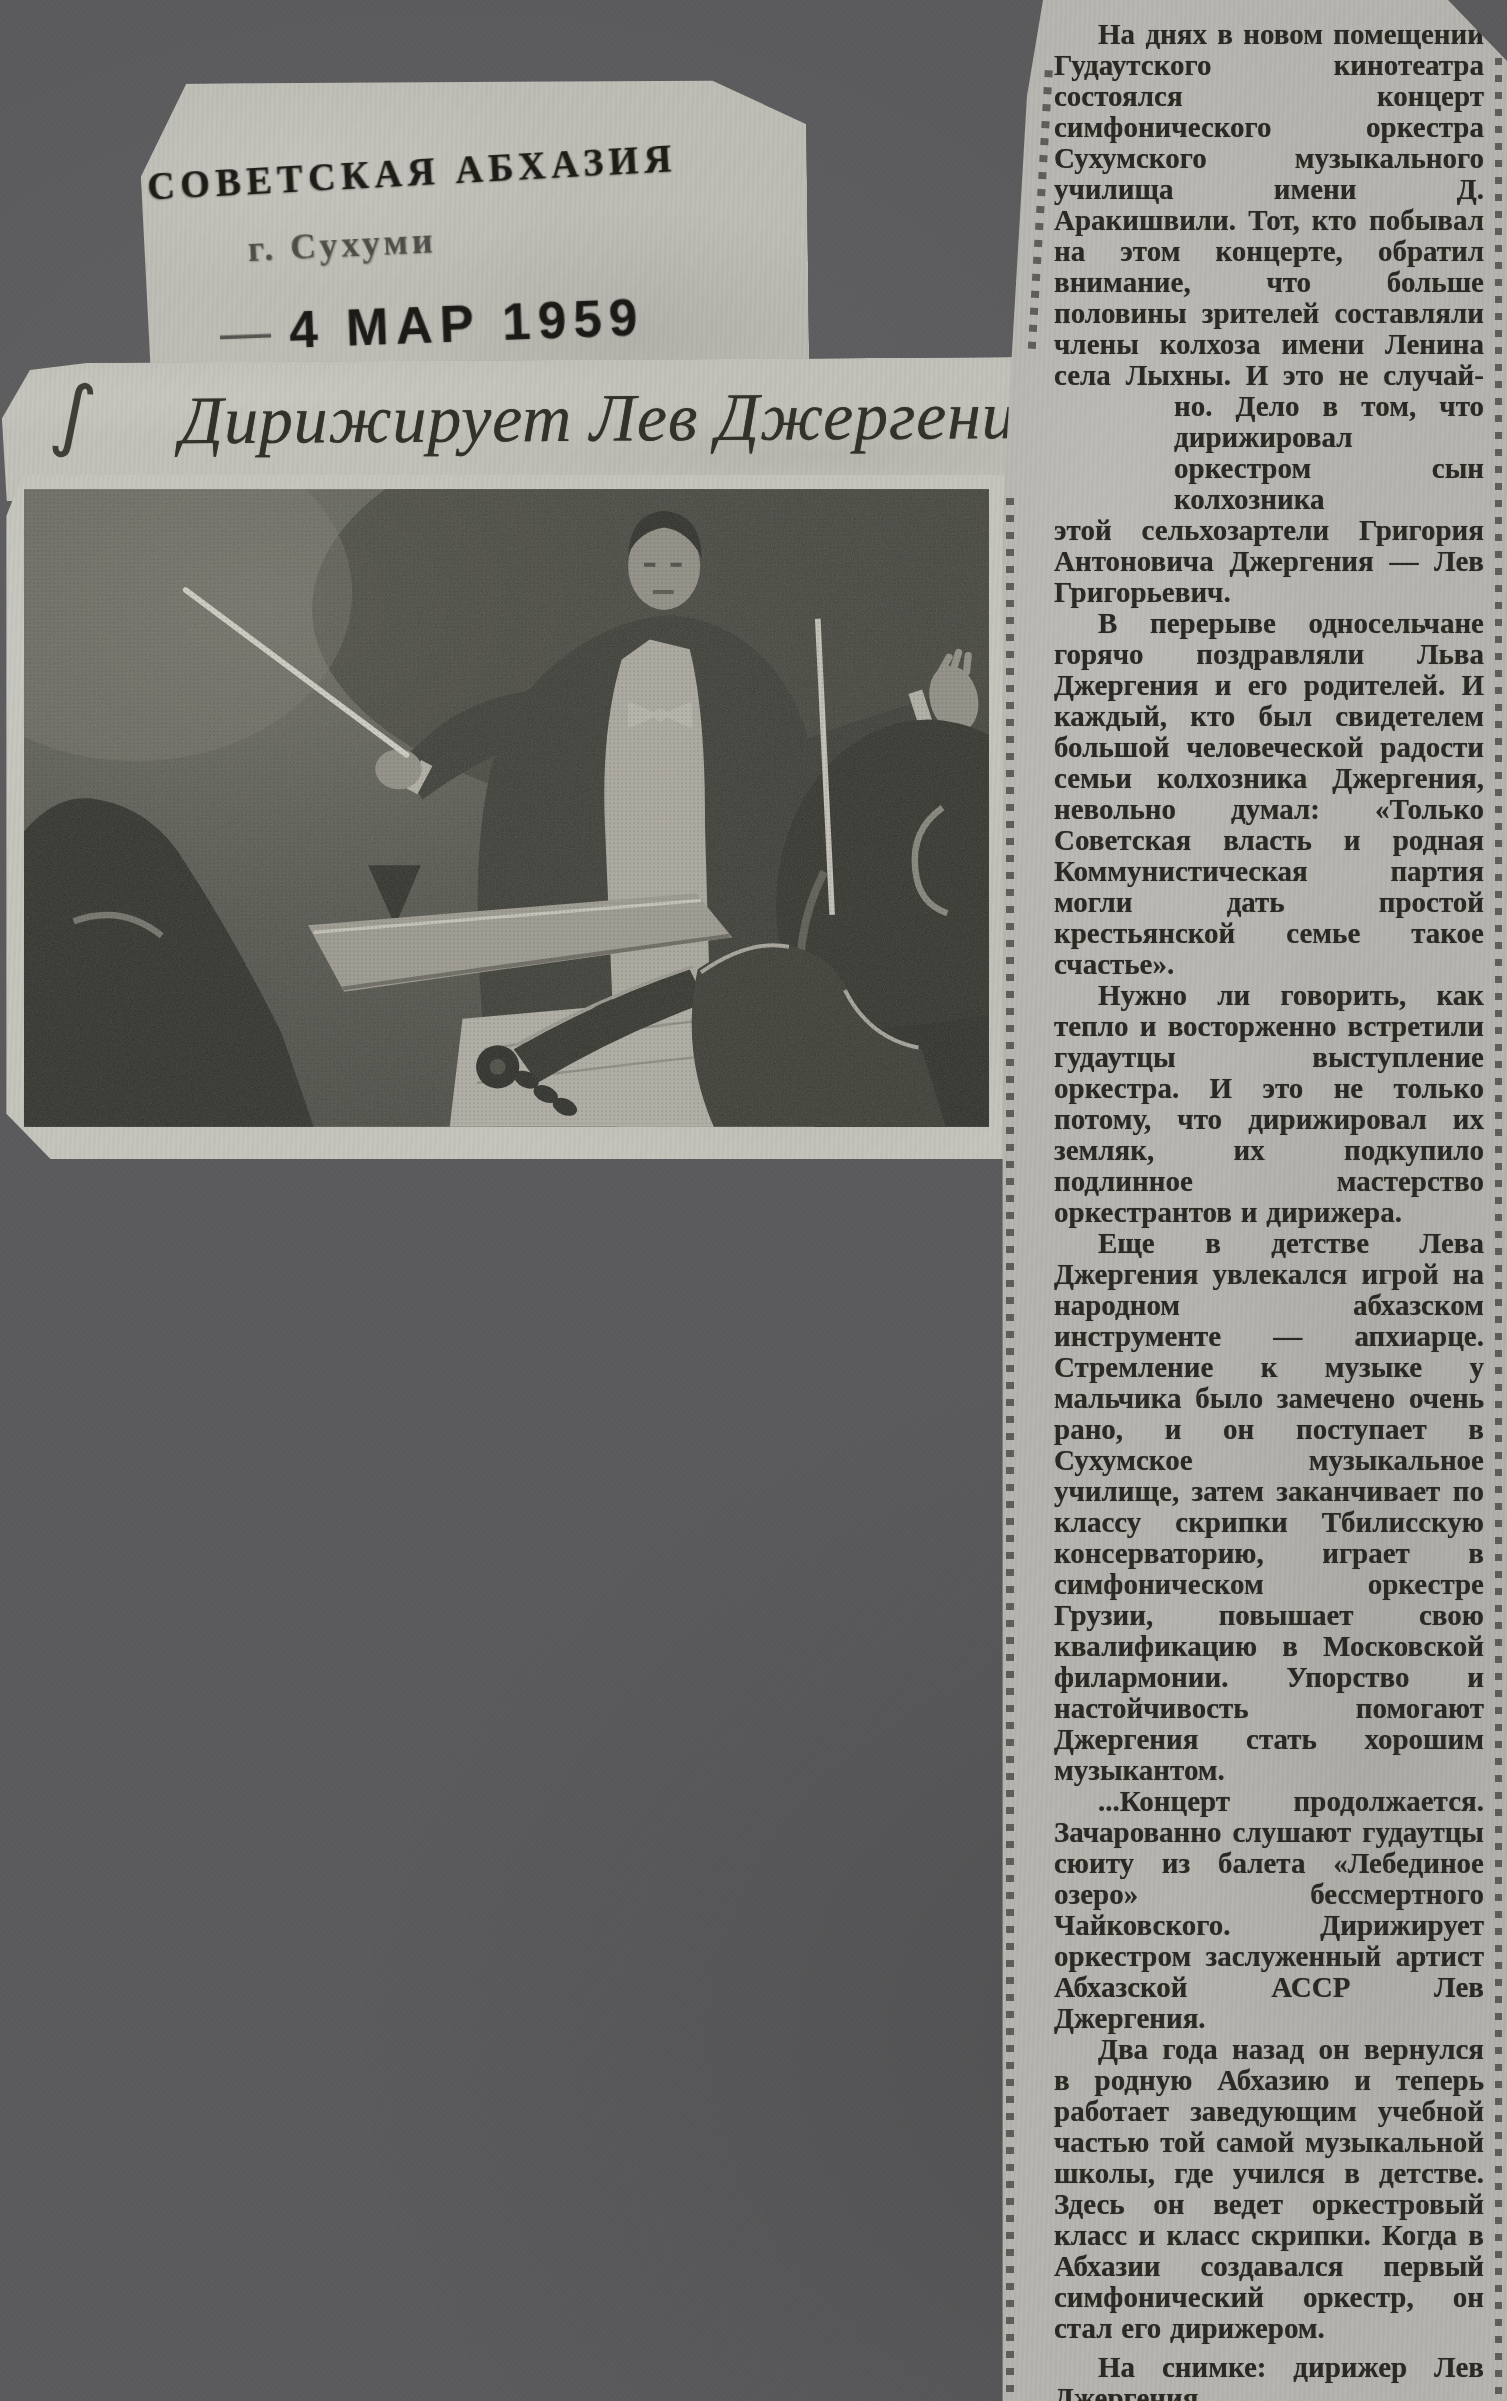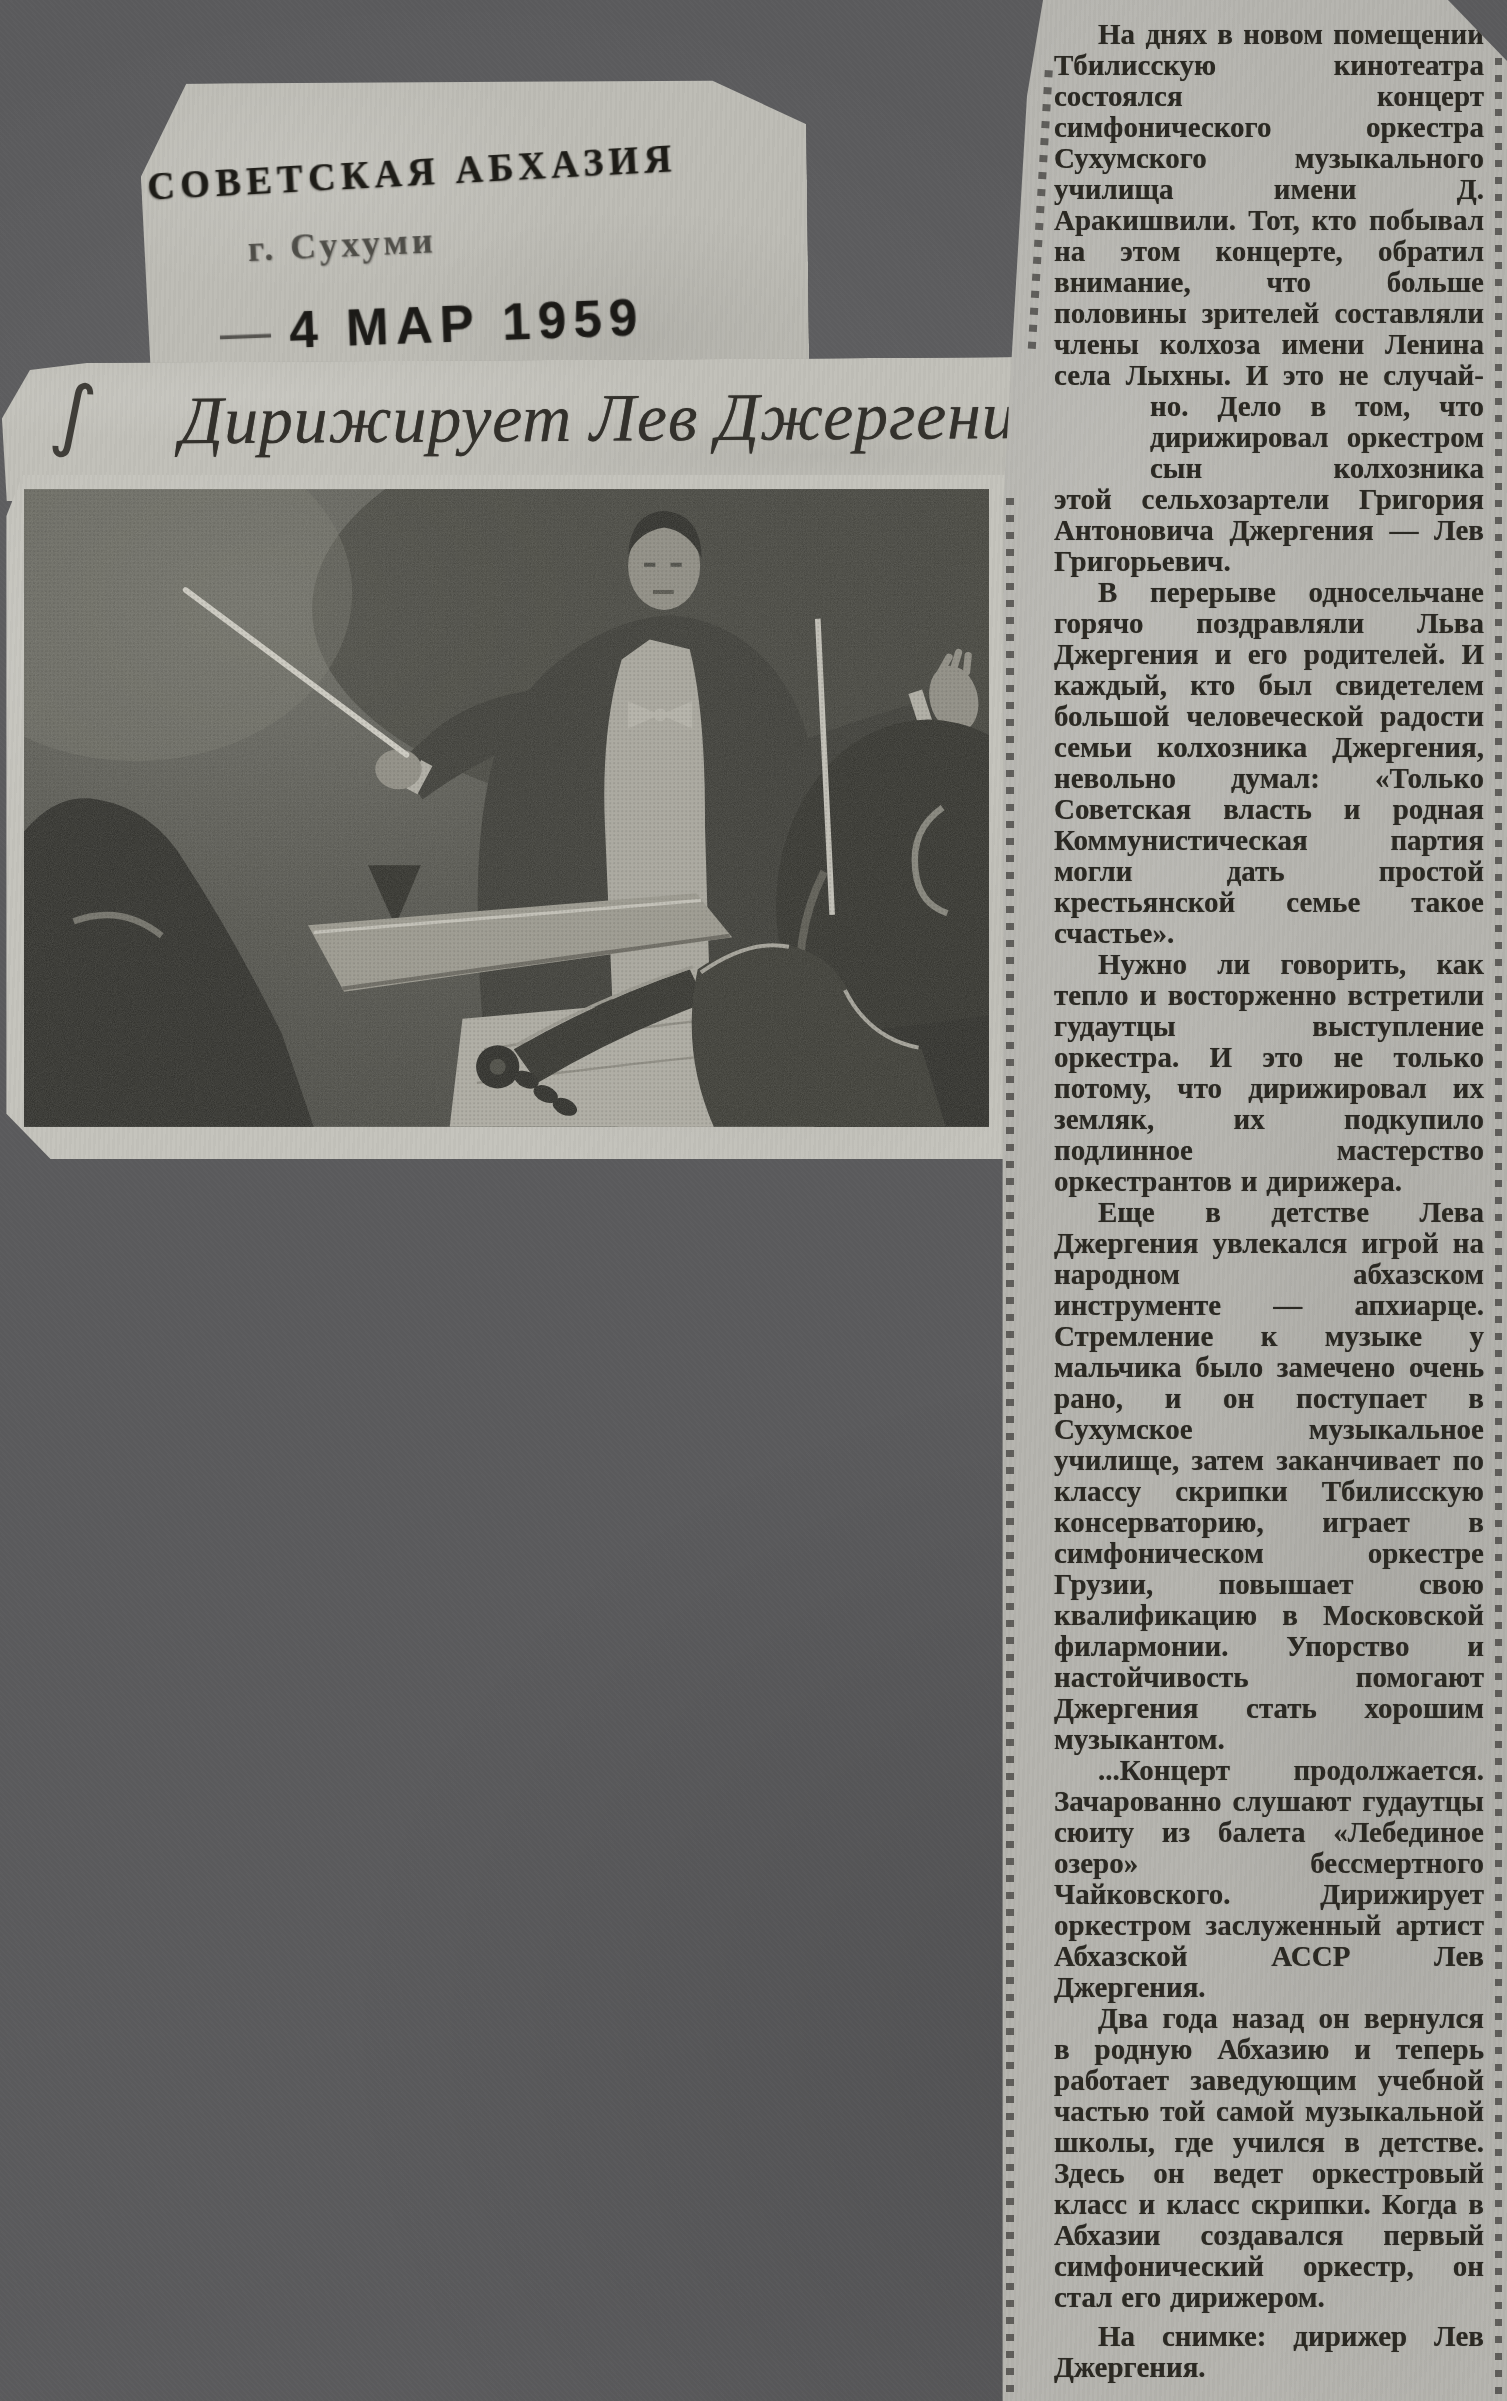--- a/index.html
+++ b/index.html
@@ -86,21 +86,21 @@
 
   .article{
     position:absolute; left:61px; top:19px; width:430px;
     font-size:29px; line-height:31px; font-weight:700;
     color:#2b2923; text-align:justify; word-spacing:1.6px;
     text-shadow:0 0 0.8px rgba(43,41,35,.55);
   }
   .article p{margin:0; text-indent:44px;}
   .article p.cont{text-indent:0;}
   .article p.fill{text-align-last:justify;}
-  .article p.wrap-indent{margin-left:96px; text-indent:0; text-align-last:justify;}
+  .article p.wrap-indent{margin-left:120px; text-indent:0; text-align-last:justify;}
   .article p.caption{margin-top:8px;}
 </style>
 </head>
 <body>
 
 <div class="board">
 
   <div class="piece paper-tex stamp-scrap">
     <div class="stamp-line stamp-pub">СОВЕТСКАЯ АБХАЗИЯ</div>
     <div class="stamp-line stamp-city">г. Сухуми</div>
@@ -188,21 +188,21 @@
       <rect width="1206" height="797" filter="url(#grain)"></rect>
     </svg>
   </div>
 
   <div class="piece paper-tex column">
     <div class="perf perf-left-top"></div>
     <div class="perf perf-left"></div>
     <div class="perf perf-right"></div>
 
     <div class="article">
-      <p class="fill">На днях в новом помещении Тбилисскую кинотеатра состоялся концерт симфонического оркестра Сухумского музыкального училища имени Д. Аракишвили. Тот, кто побывал на этом концерте, обратил внимание, что больше половины зрителей составляли члены колхоза имени Ленина села Лыхны. И это не случай-</p>
+      <p class="fill">На днях в новом помещении Гудаутского кинотеатра состоялся концерт симфонического оркестра Сухумского музыкального училища имени Д. Аракишвили. Тот, кто побывал на этом концерте, обратил внимание, что больше половины зрителей составляли члены колхоза имени Ленина села Лыхны. И это не случай-</p>
       <p class="wrap-indent">но. Дело в том, что дирижировал оркестром сын колхозника</p>
       <p class="cont">этой сельхозартели Григория Антоновича Джергения — Лев Григорьевич.</p>
       <p>В перерыве односельчане горячо поздравляли Льва Джергения и его родителей. И каждый, кто был свидетелем большой человеческой радости семьи колхозника Джергения, невольно думал: «Только Советская власть и родная Коммунистическая партия могли дать простой крестьянской семье такое счастье».</p>
       <p>Нужно ли говорить, как тепло и восторженно встретили гудаутцы выступление оркестра. И это не только потому, что дирижировал их земляк, их подкупило подлинное мастерство оркестрантов и дирижера.</p>
       <p>Еще в детстве Лева Джергения увлекался игрой на народном абхазском инструменте — апхиарце. Стремление к музыке у мальчика было замечено очень рано, и он поступает в Сухумское музыкальное училище, затем заканчивает по классу скрипки Тбилисскую консерваторию, играет в симфоническом оркестре Грузии, повышает свою квалификацию в Московской филармонии. Упорство и настойчивость помогают Джергения стать хорошим музыкантом.</p>
       <p>...Концерт продолжается. Зачарованно слушают гудаутцы сюиту из балета «Лебединое озеро» бессмертного Чайковского. Дирижирует оркестром заслуженный артист Абхазской АССР Лев Джергения.</p>
       <p>Два года назад он вернулся в родную Абхазию и теперь работает заведующим учебной частью той самой музыкальной школы, где учился в детстве. Здесь он ведет оркестровый класс и класс скрипки. Когда в Абхазии создавался первый симфонический оркестр, он стал его дирижером.</p>
       <p class="caption">На снимке: дирижер Лев Джергения.</p>
 
     </div>

